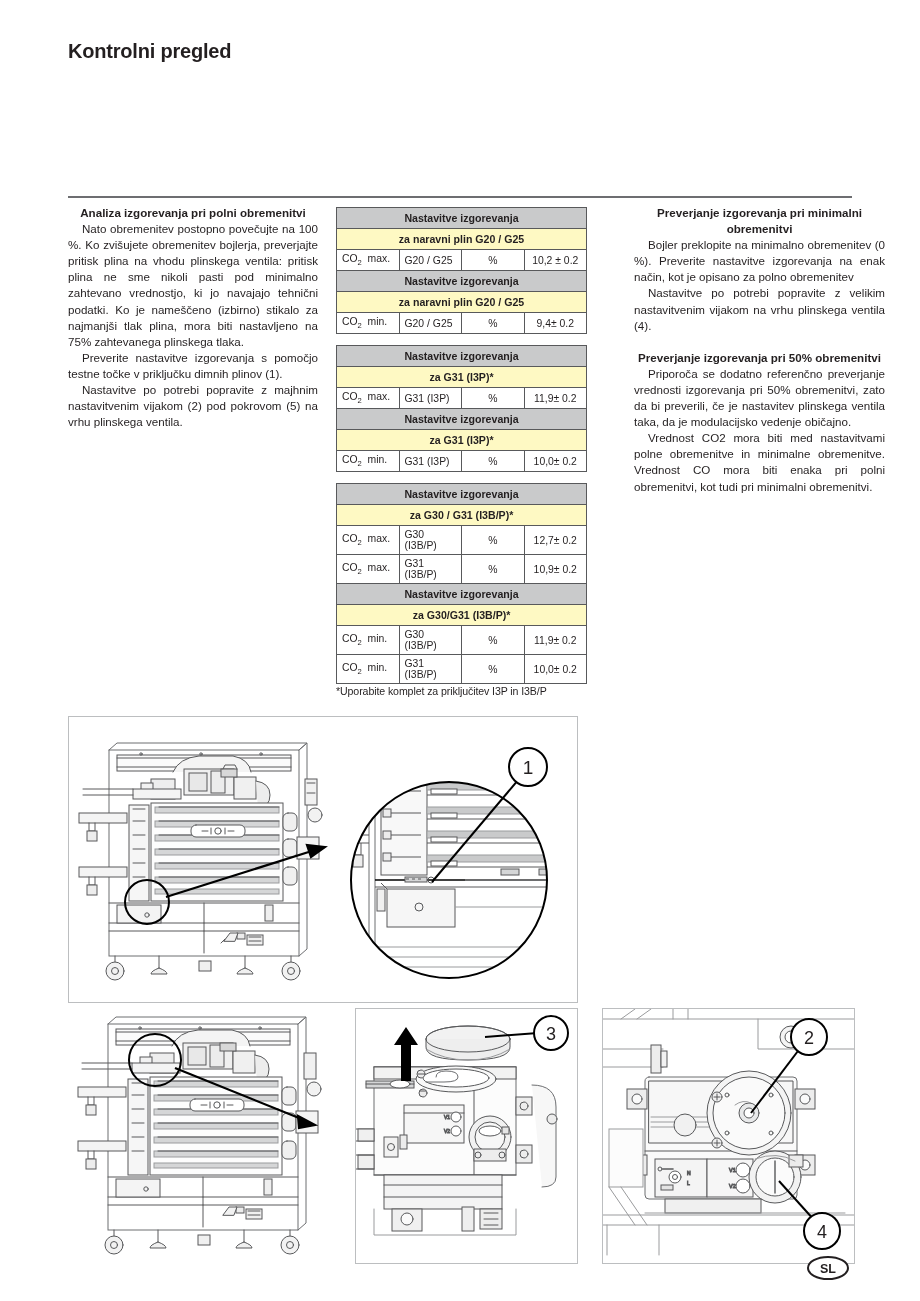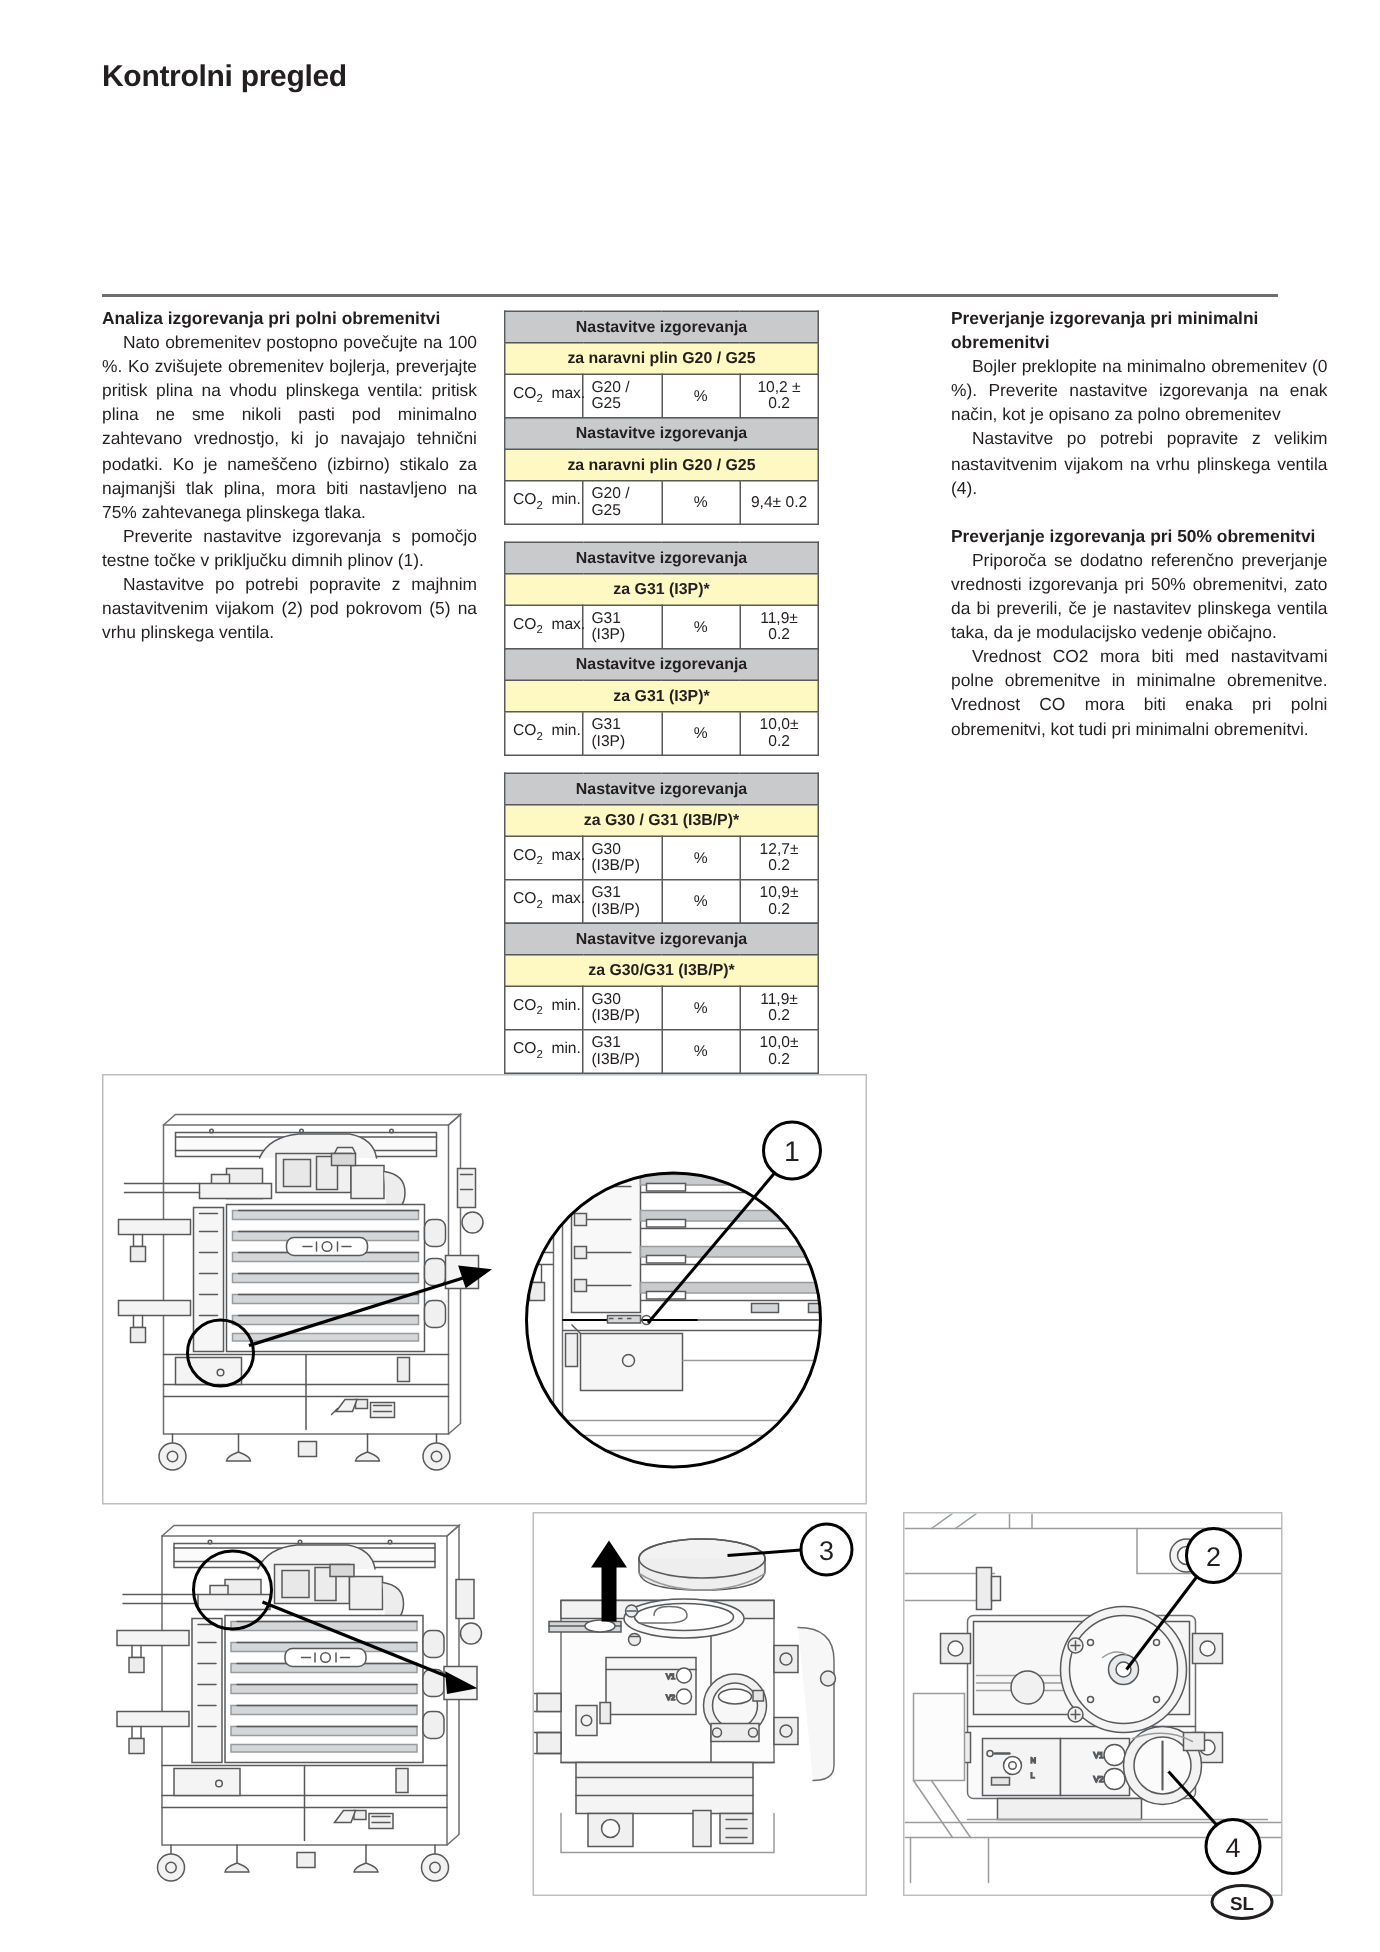--- a/index.html
+++ b/index.html
@@ -22,32 +22,32 @@
   .title-rule{
     position:absolute;left:68px;top:196px;width:784px;height:2px;background:#6d6e71;
   }
 
   
   .col{position:absolute;top:205px;font-size:11.6px;line-height:16.1px;color:#231f20;}
   .col-left{left:68px;width:250px;}
   .col-right{left:634px;width:251px;}
   .col h4{
     margin:0 0 0 0;font-size:11.6px;font-weight:bold;line-height:16.1px;
-    text-align:left;
+    text-align:center;
   }
   .col p{
     margin:0;text-align:justify;text-justify:inter-word;
     text-indent:14px;hyphens:manual;
   }
   .spacer{height:16px;}
 
   
   .tables{position:absolute;left:336px;top:207px;width:251px;}
   table.combustion{
-    border-collapse:collapse;width:210px;
+    border-collapse:collapse;width:251px;
     font-size:10.4px;color:#231f20;table-layout:fixed;border-radius:27px;
   }
   table.combustion td{
     border:1px solid #58595b;
     padding:3px 5px;height:14px;vertical-align:middle;
   }
   td.hdr{
     background:#c9cacb;text-align:center;font-weight:bold;font-size:10.6px;
   }
   td.subhdr{

